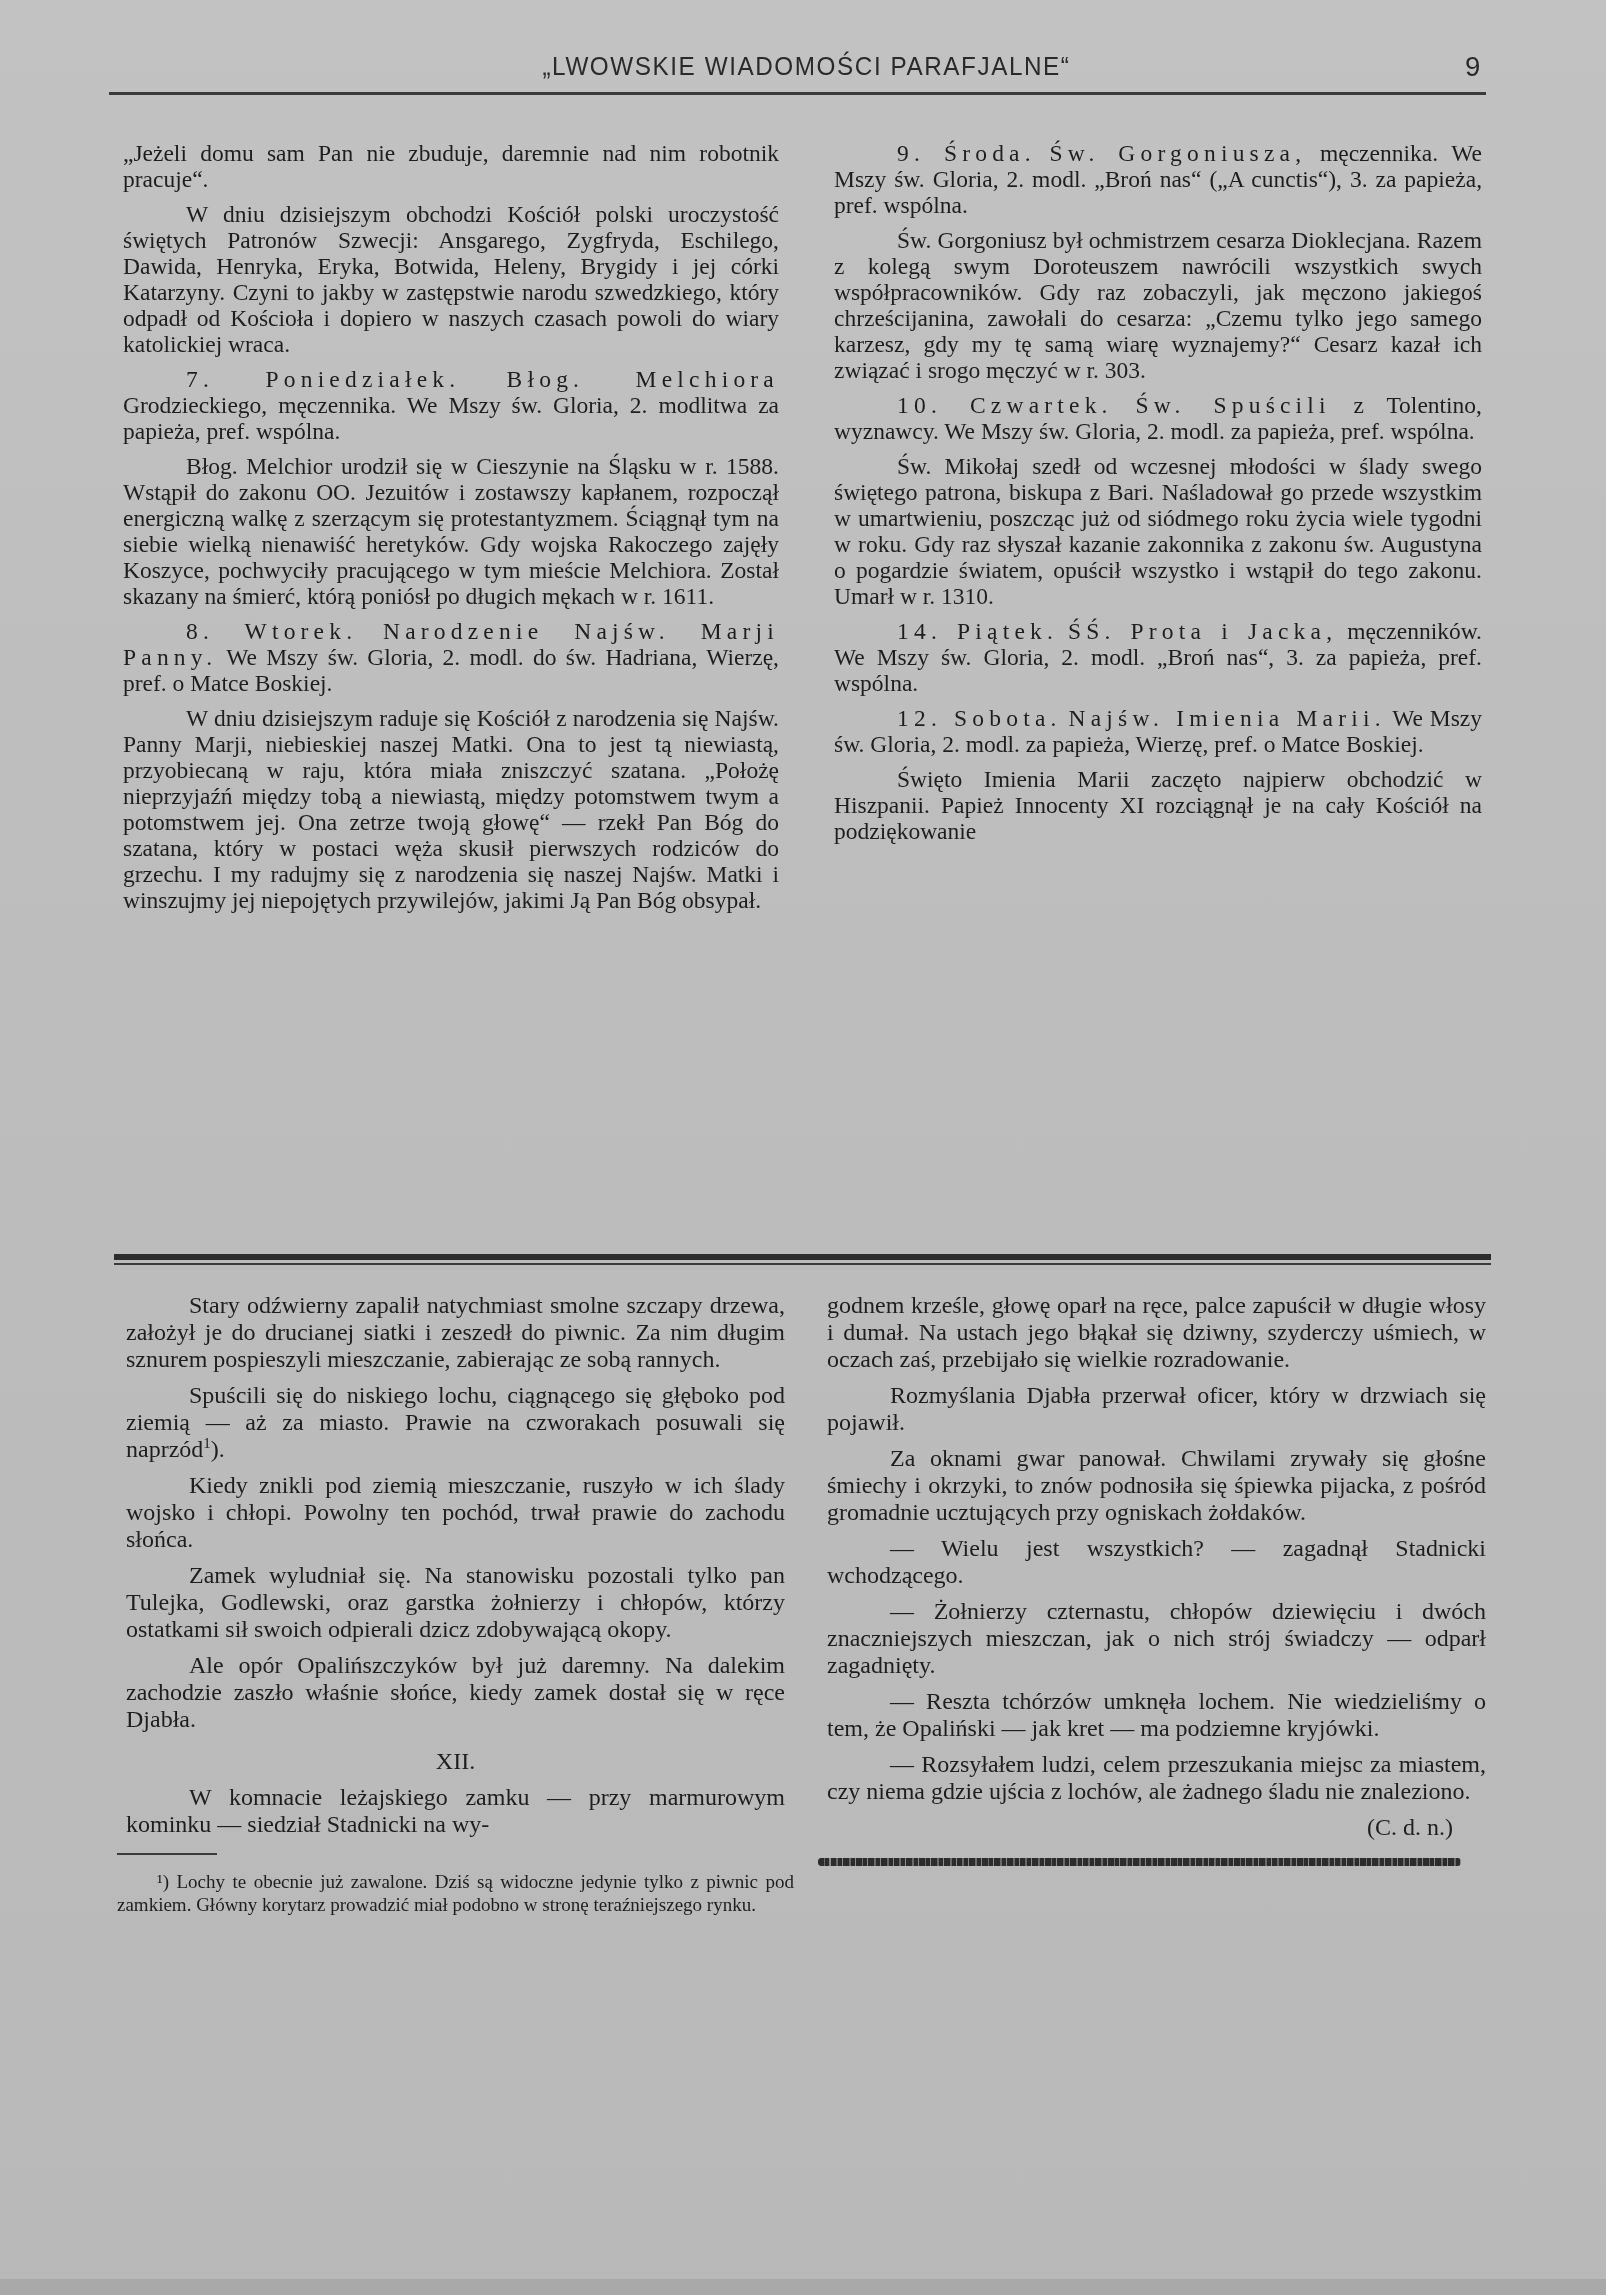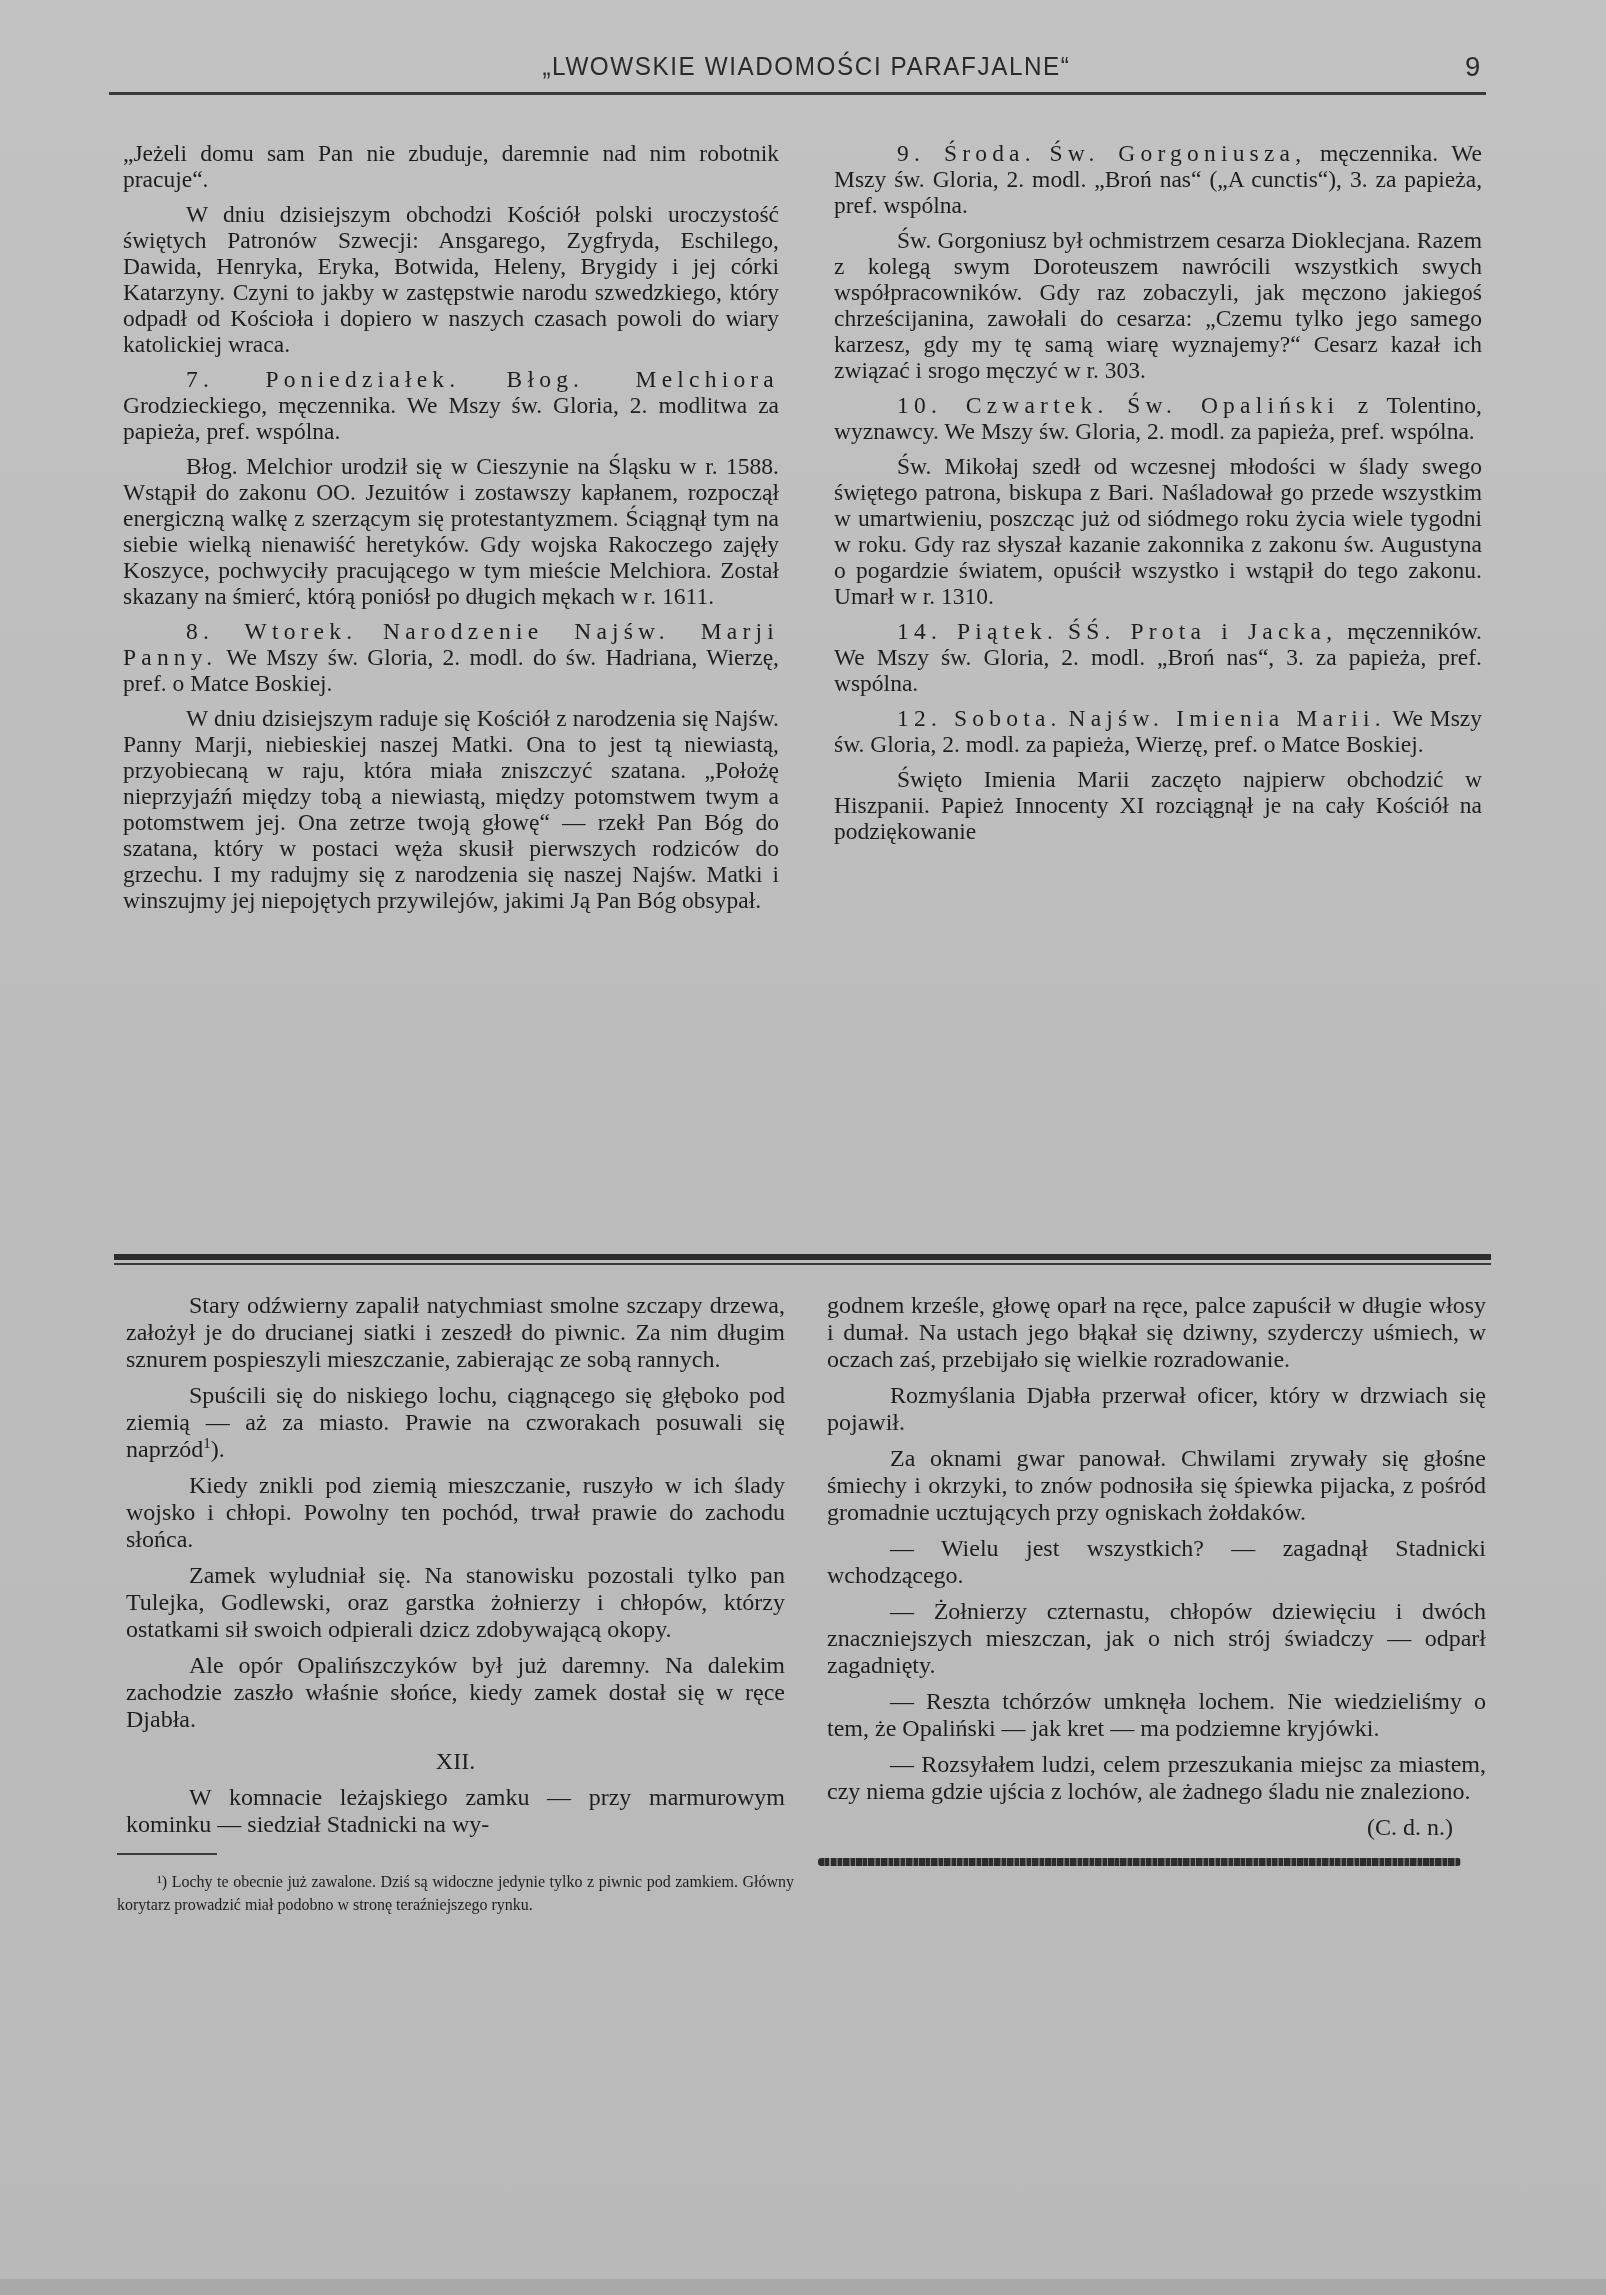--- a/index.html
+++ b/index.html
@@ -44,21 +44,21 @@
   .col-bl { left: 117px; top: 1283px; width: 677px; font-size: 24px; line-height: 27px; }
   .col-br { left: 818px; top: 1283px; width: 677px; font-size: 24px; line-height: 27px; }
   .spaced { letter-spacing: 5.2px; }
   .sep-rule {
     position: absolute; left: 114px; top: 1254px; width: 1377px; height: 12.6px;
   }
   .sep-rule .thick { position: absolute; left: 0; top: 0; width: 100%; height: 6.3px; background: #2d2d2d; }
   .sep-rule .thin { position: absolute; left: 0; top: 8.6px; width: 100%; height: 2.3px; background: #3a3a3a; }
   .chapter { text-align: center; text-indent: 0 !important; margin: 15px 0 6.9px 0 !important; }
   .fn-rule { width: 100px; height: 2.3px; background: #3a3a3a; margin: 15px 0 15px 0; }
-  .footnote { font-size: 16px; line-height: 23px; text-align: justify; }
+  .footnote { font-size: 19px; line-height: 23px; text-align: justify; }
   .footnote p { margin: 0; text-indent: 40px; }
   .cdn { text-align: right; text-indent: 0 !important; padding-right: 33px; margin-top: 5.7px !important; }
   .ornament {
     margin-top: 17px; height: 8px; width: 643px;
     background: repeating-linear-gradient(90deg, #2c2c2c 0 5.7px, #6a6a6a 5.7px 7.5px, #2c2c2c 7.5px 11.5px, #8a8a8a 11.5px 12.6px);
     border-radius: 3.4px;
   }
   sup { font-size: 15px; line-height: 0; }
 </style>
 </head>
@@ -78,21 +78,21 @@
   <p>W dniu dzisiejszym obchodzi Kościół polski uroczystość świętych Patronów Szwecji: Ansgarego, Zygfryda, Eschilego, Dawida, Henryka, Eryka, Botwida, Heleny, Brygidy i jej córki Katarzyny. Czyni to jakby w zastępstwie narodu szwedzkiego, który odpadł od Kościoła i dopiero w naszych czasach powoli do wiary katolickiej wraca.</p>
   <p><span class="spaced">7. Poniedziałek.</span> <span class="spaced">Błog. Melchiora</span> <span>Grodzieckiego, męczennika. We Mszy św. Gloria, 2. modlitwa za papieża, pref. wspólna.</span></p>
   <p>Błog. Melchior urodził się w Cieszynie na Śląsku w r. 1588. Wstąpił do zakonu OO. Jezuitów i zostawszy kapłanem, rozpoczął energiczną walkę z szerzącym się protestantyzmem. Ściągnął tym na siebie wielką nienawiść heretyków. Gdy wojska Rakoczego zajęły Koszyce, pochwyciły pracującego w tym mieście Melchiora. Został skazany na śmierć, którą poniósł po długich mękach w r. 1611.</p>
   <p><span class="spaced">8. Wtorek.</span> <span class="spaced">Narodzenie Najśw. Marji Panny.</span> <span>We Mszy św. Gloria, 2. modl. do św. Hadriana, Wierzę, pref. o Matce Boskiej.</span></p>
   <p>W dniu dzisiejszym raduje się Kościół z narodzenia się Najśw. Panny Marji, niebieskiej naszej Matki. Ona to jest tą niewiastą, przyobiecaną w raju, która miała zniszczyć szatana. „Położę nieprzyjaźń między tobą a niewiastą, między potomstwem twym a potomstwem jej. Ona zetrze twoją głowę“ — rzekł Pan Bóg do szatana, który w postaci węża skusił pierwszych rodziców do grzechu. I my radujmy się z narodzenia się naszej Najśw. Matki i winszujmy jej niepojętych przywilejów, jakimi Ją Pan Bóg obsypał.</p>
 </div>
 
 <div class="col col-tr">
   <p><span class="spaced">9. Środa.</span> <span class="spaced">Św. Gorgoniusza,</span> <span>męczennika. We Mszy św. Gloria, 2. modl. „Broń nas“ („A cunctis“), 3. za papieża, pref. wspólna.</span></p>
   <p>Św. Gorgoniusz był ochmistrzem cesarza Dioklecjana. Razem z kolegą swym Doroteuszem nawrócili wszystkich swych współpracowników. Gdy raz zobaczyli, jak męczono jakiegoś chrześcijanina, zawołali do cesarza: „Czemu tylko jego samego karzesz, gdy my tę samą wiarę wyznajemy?“ Cesarz kazał ich związać i srogo męczyć w r. 303.</p>
-  <p><span class="spaced">10. Czwartek.</span> <span class="spaced">Św. Opaliński</span> <span>z Tolentino, wyznawcy. We Mszy św. Gloria, 2. modl. za papieża, pref. wspólna.</span></p>
+  <p><span class="spaced">10. Czwartek.</span> <span class="spaced">Św. Spuścili</span> <span>z Tolentino, wyznawcy. We Mszy św. Gloria, 2. modl. za papieża, pref. wspólna.</span></p>
   <p>Św. Mikołaj szedł od wczesnej młodości w ślady swego świętego patrona, biskupa z Bari. Naśladował go przede wszystkim w umartwieniu, poszcząc już od siódmego roku życia wiele tygodni w roku. Gdy raz słyszał kazanie zakonnika z zakonu św. Augustyna o pogardzie światem, opuścił wszystko i wstąpił do tego zakonu. Umarł w r. 1310.</p>
   <p><span class="spaced">14. Piątek.</span> <span class="spaced">ŚŚ. Prota i Jacka,</span> <span>męczenników. We Mszy św. Gloria, 2. modl. „Broń nas“, 3. za papieża, pref. wspólna.</span></p>
   <p><span class="spaced">12. Sobota.</span> <span class="spaced">Najśw. Imienia Marii.</span> <span>We Mszy św. Gloria, 2. modl. za papieża, Wierzę, pref. o Matce Boskiej.</span></p>
   <p>Święto Imienia Marii zaczęto najpierw obchodzić w Hiszpanii. Papież Innocenty XI rozciągnął je na cały Kościół na podziękowanie</p>
 </div>
 
 <div class="sep-rule">
   <div class="thick"></div>
   <div class="thin"></div>
 </div>

